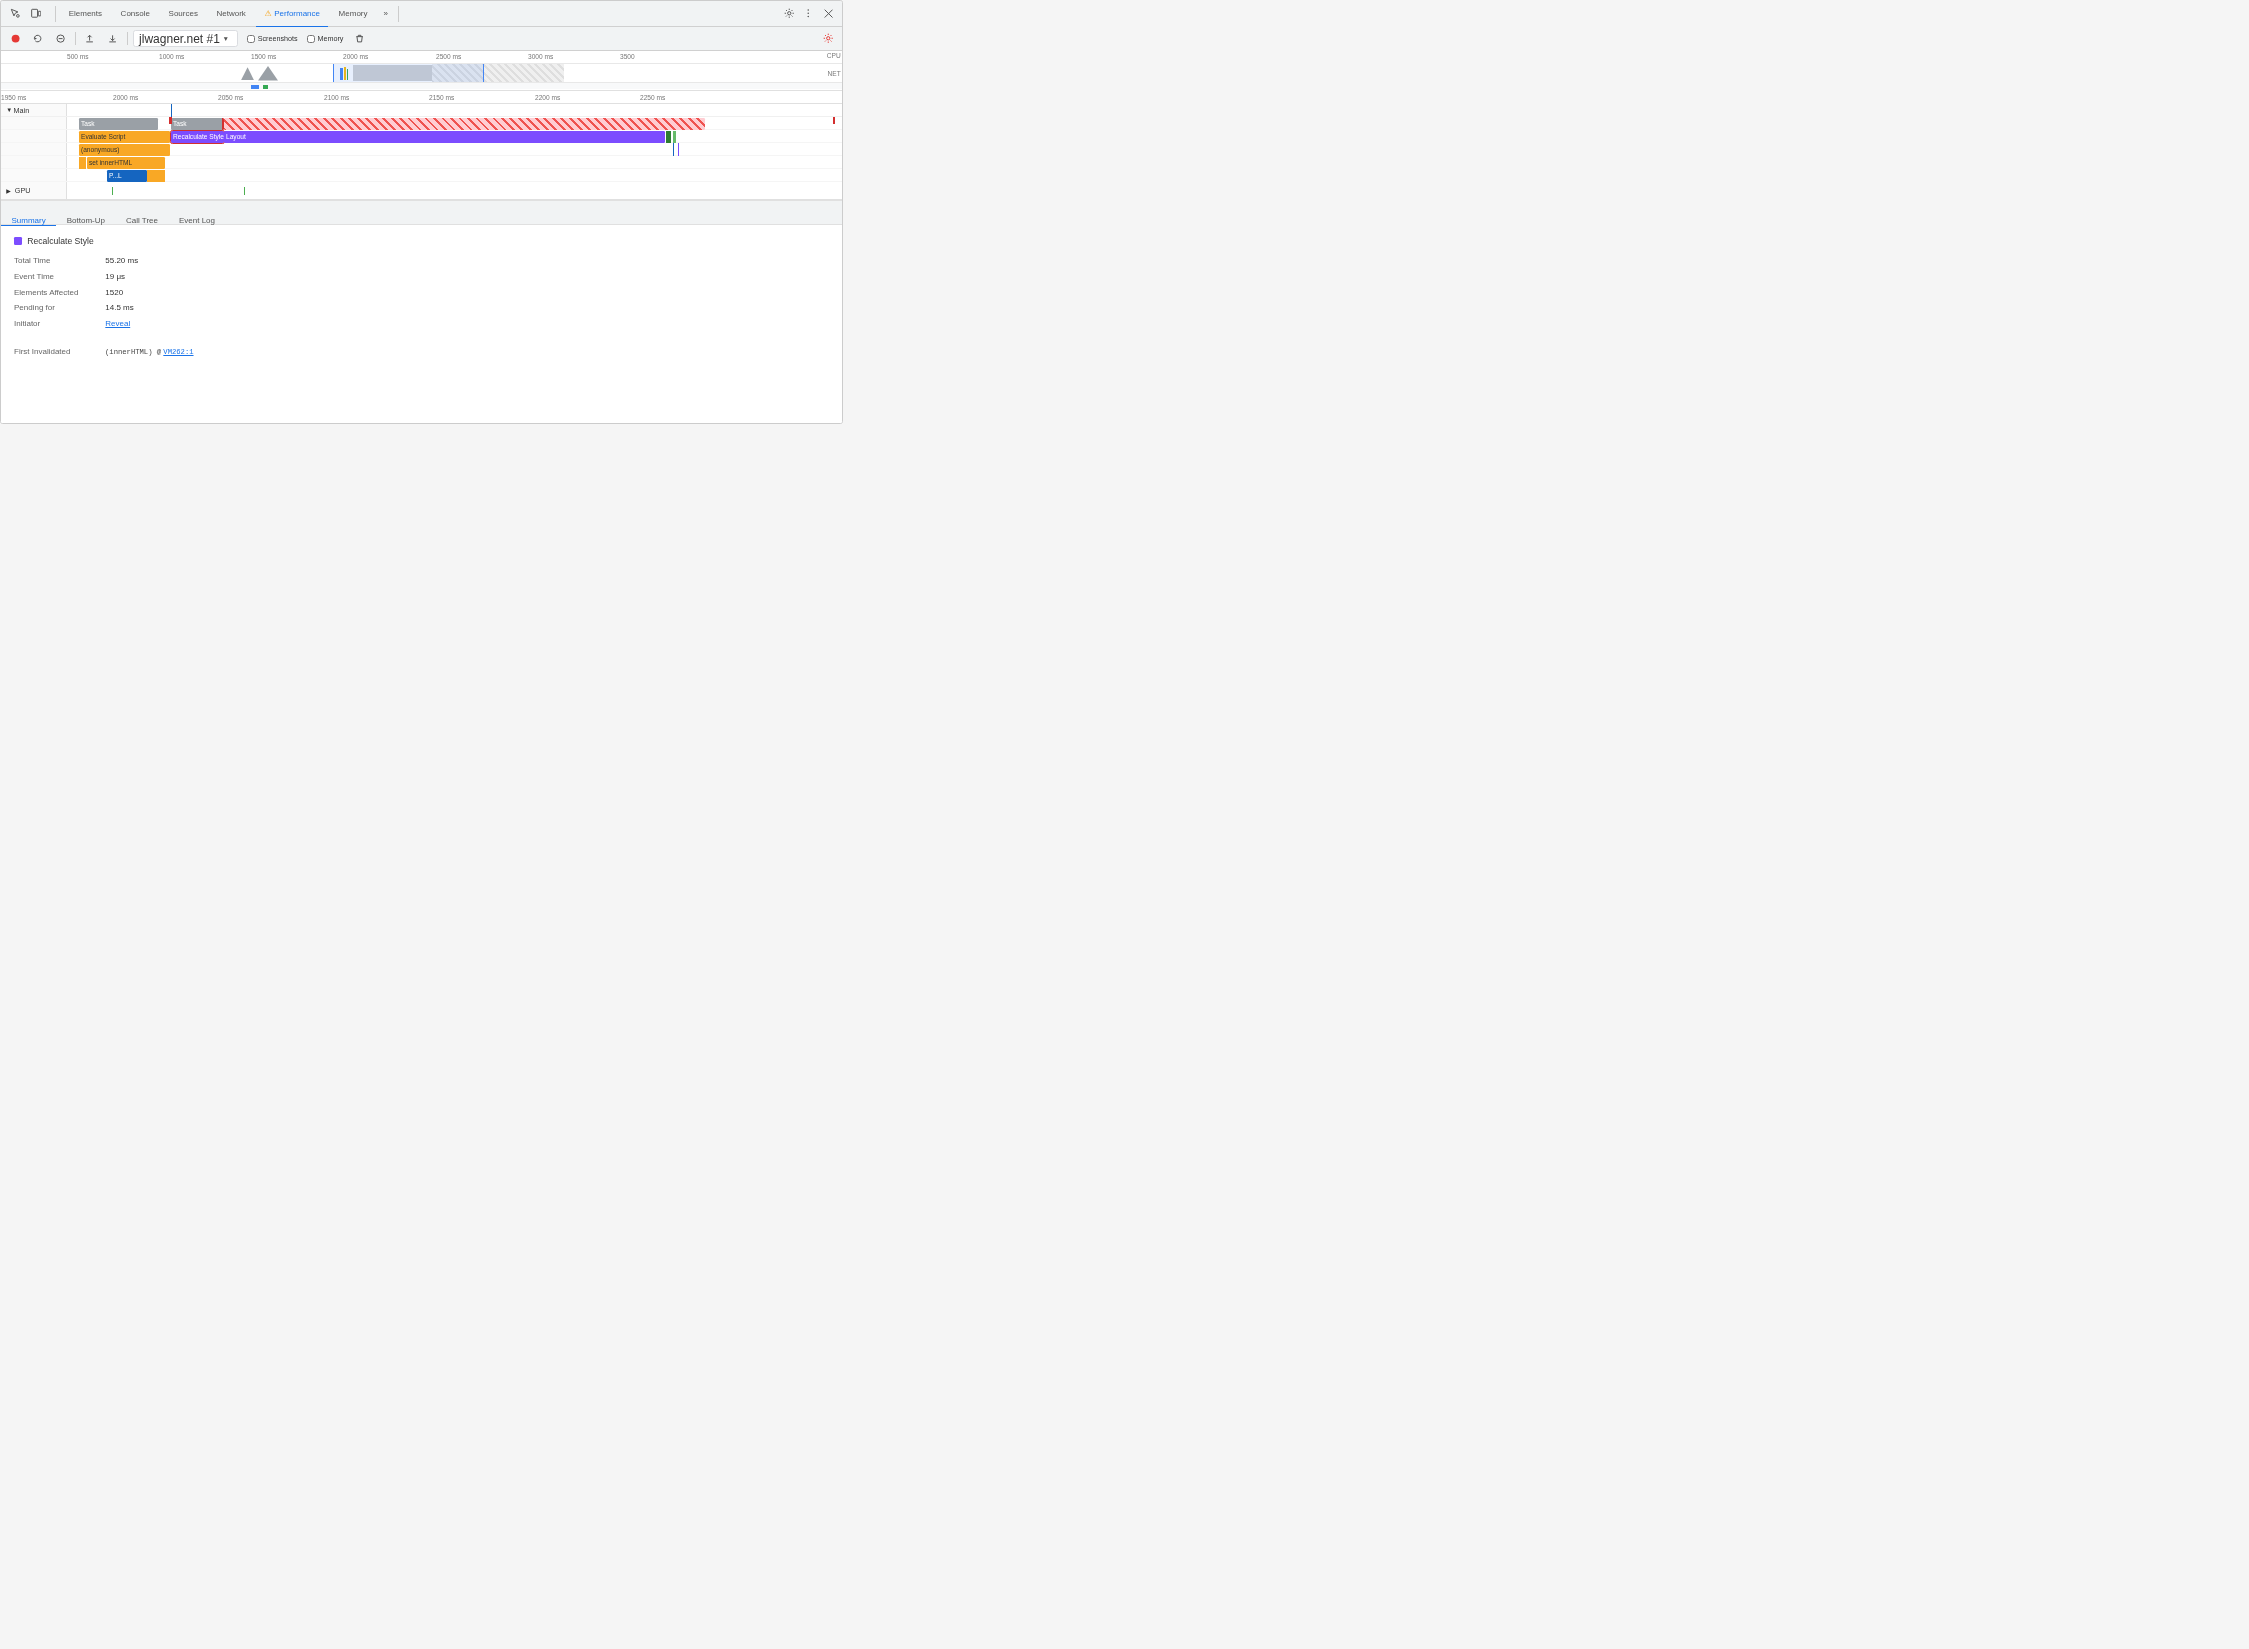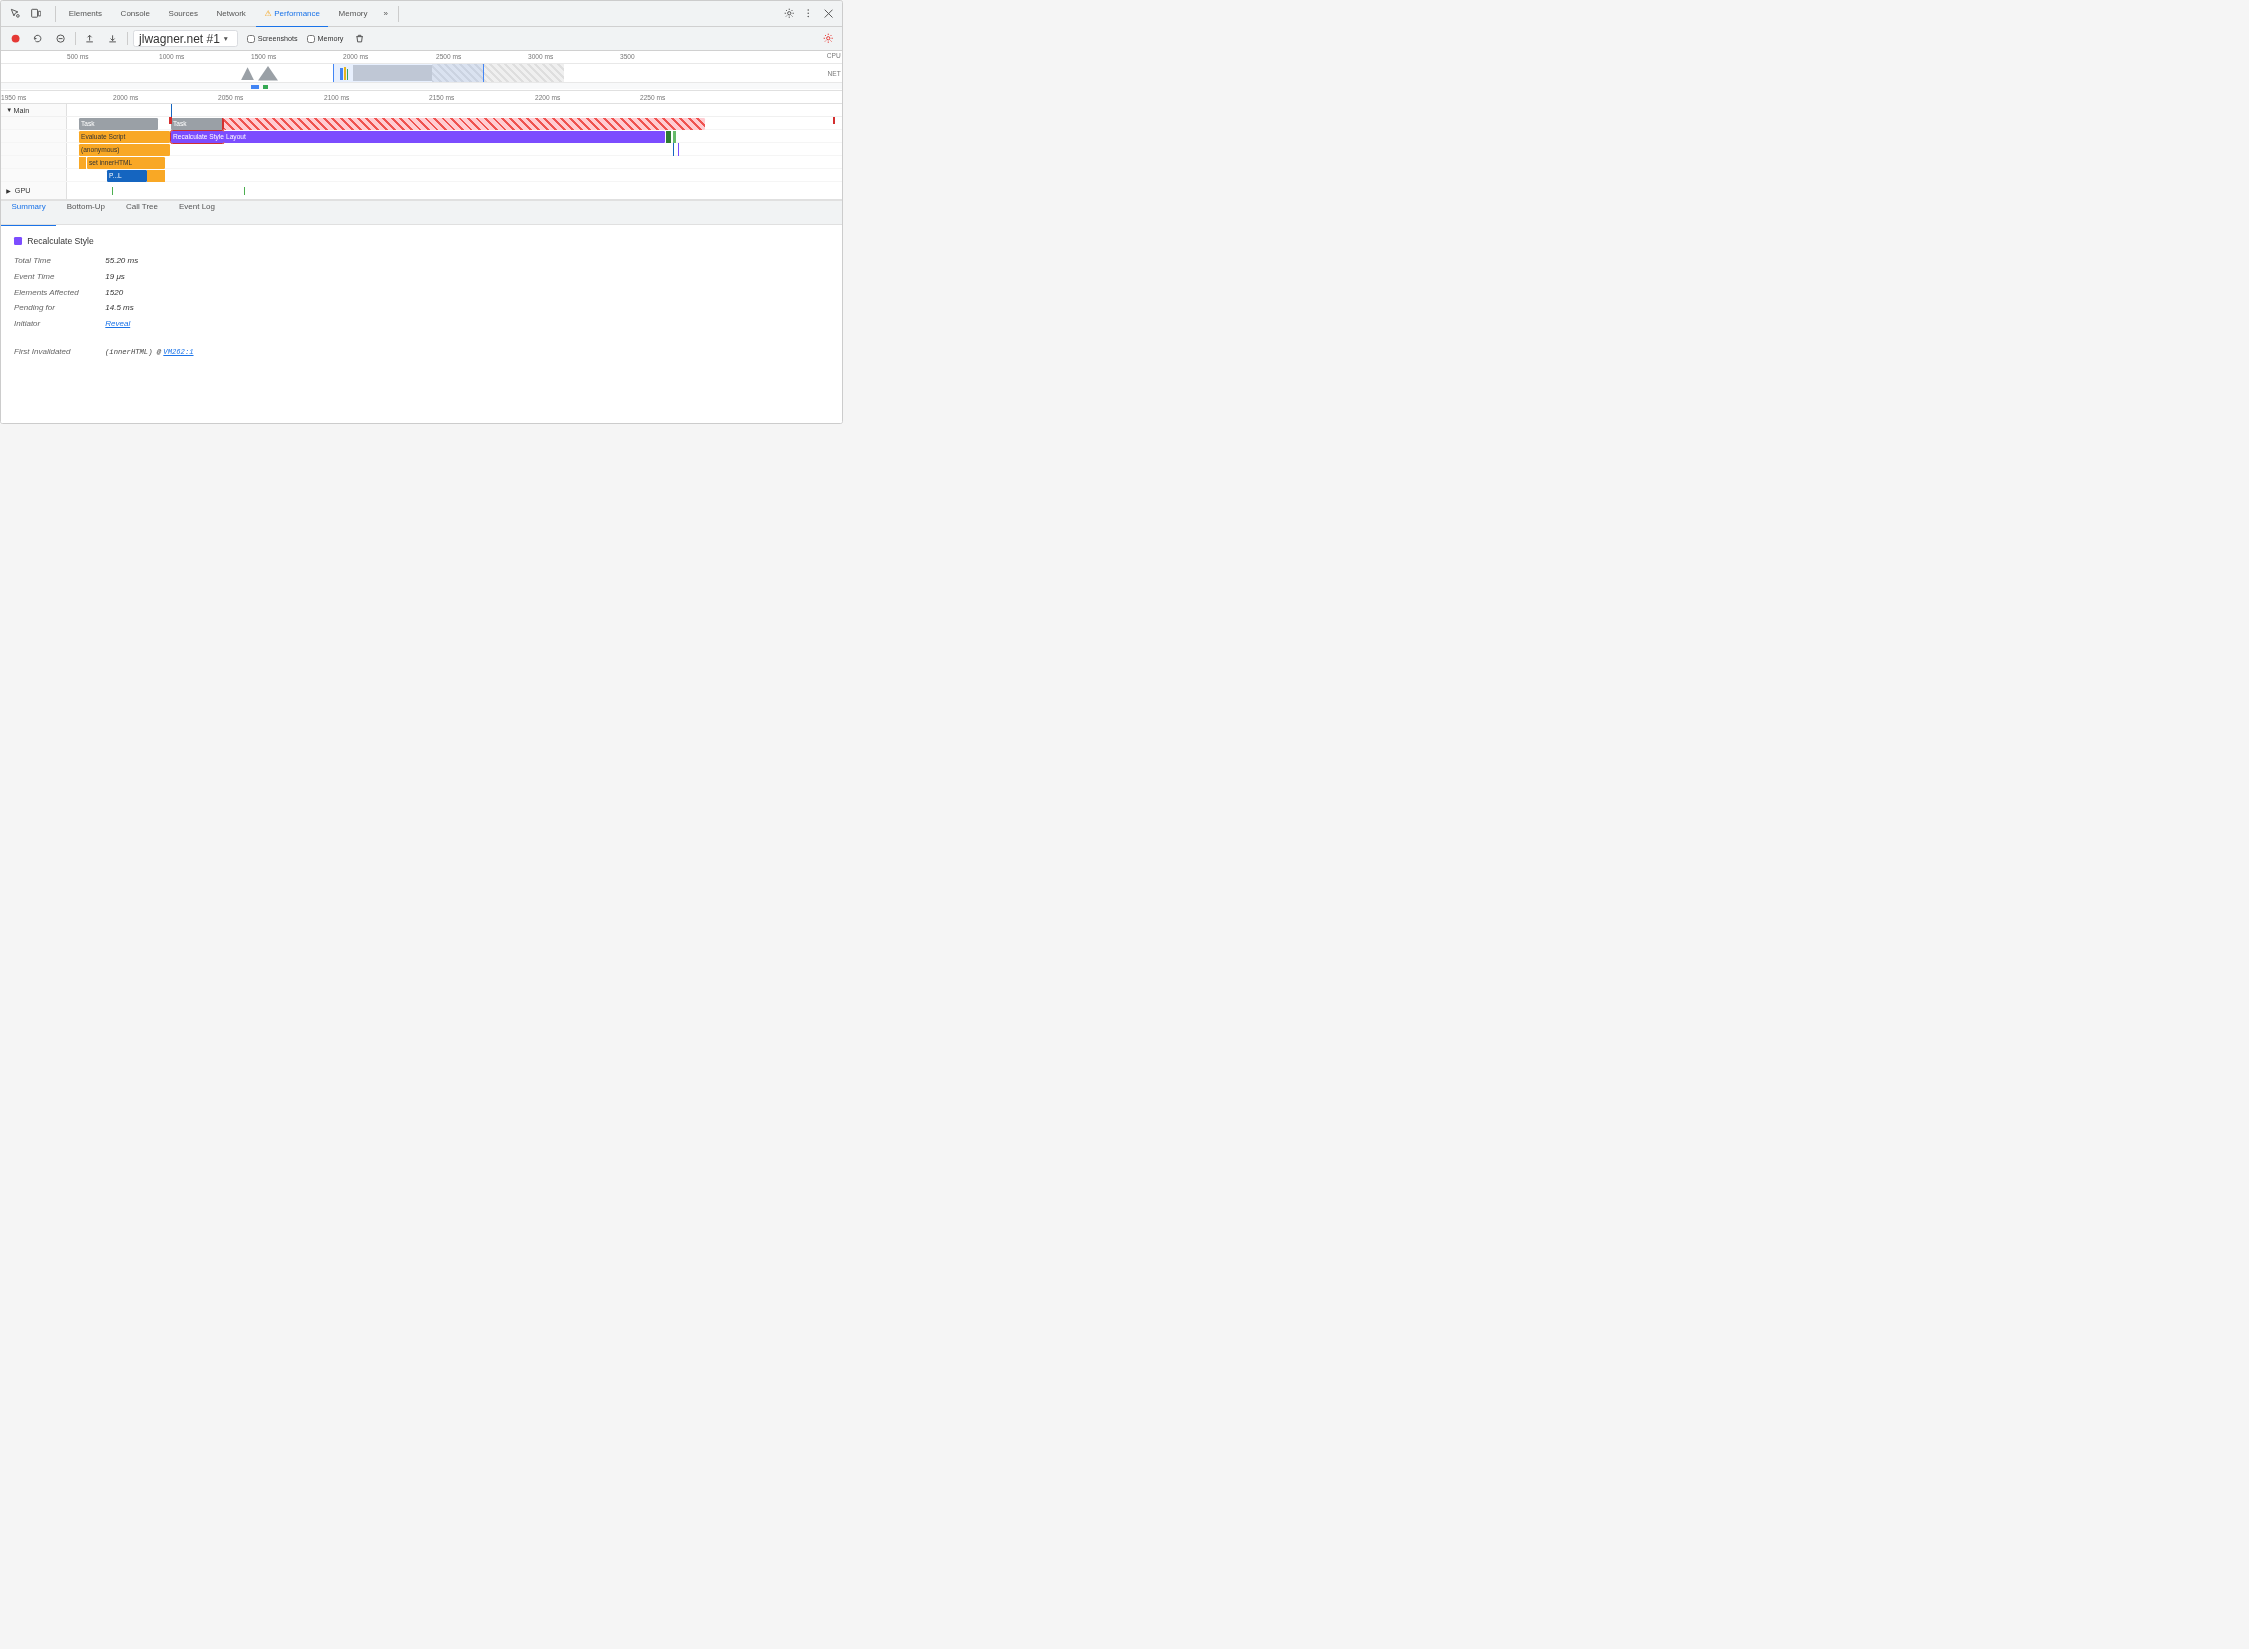--- a/index.html
+++ b/index.html
@@ -354,21 +354,21 @@
       display: flex;
       background: #f1f3f4;
       border-bottom: 1.3px solid #e0e0e0;
       height: 24px;
       align-items: flex-end;
     }
     .bottom-tab {
       padding: 0 10.5px;
       height: 24px;
       display: flex;
-      align-items: flex-start;
+      align-items: flex-end;
       cursor: pointer;
       font-size: 8px;
       color: #555;
       border-bottom: 1.3px solid transparent;
       margin-bottom: -1.3px;
     }
     .bottom-tab.active {
       color: #1a73e8;
       border-bottom: 1.3px solid #1a73e8;
     }
@@ -393,21 +393,20 @@
       height: 8px;
       border-radius: 1.3px;
       display: inline-block;
     }
     .summary-row {
       display: flex;
       margin-bottom: 6.6px;
       font-size: 8px;
       color: #444;
       gap: 5.3px;
-      font-style: italic;
     }
     .summary-label {
       color: #666;
       min-width: 86px;
     }
     .summary-value {
       color: #333;
     }
     .summary-link {
       color: #1a73e8;

